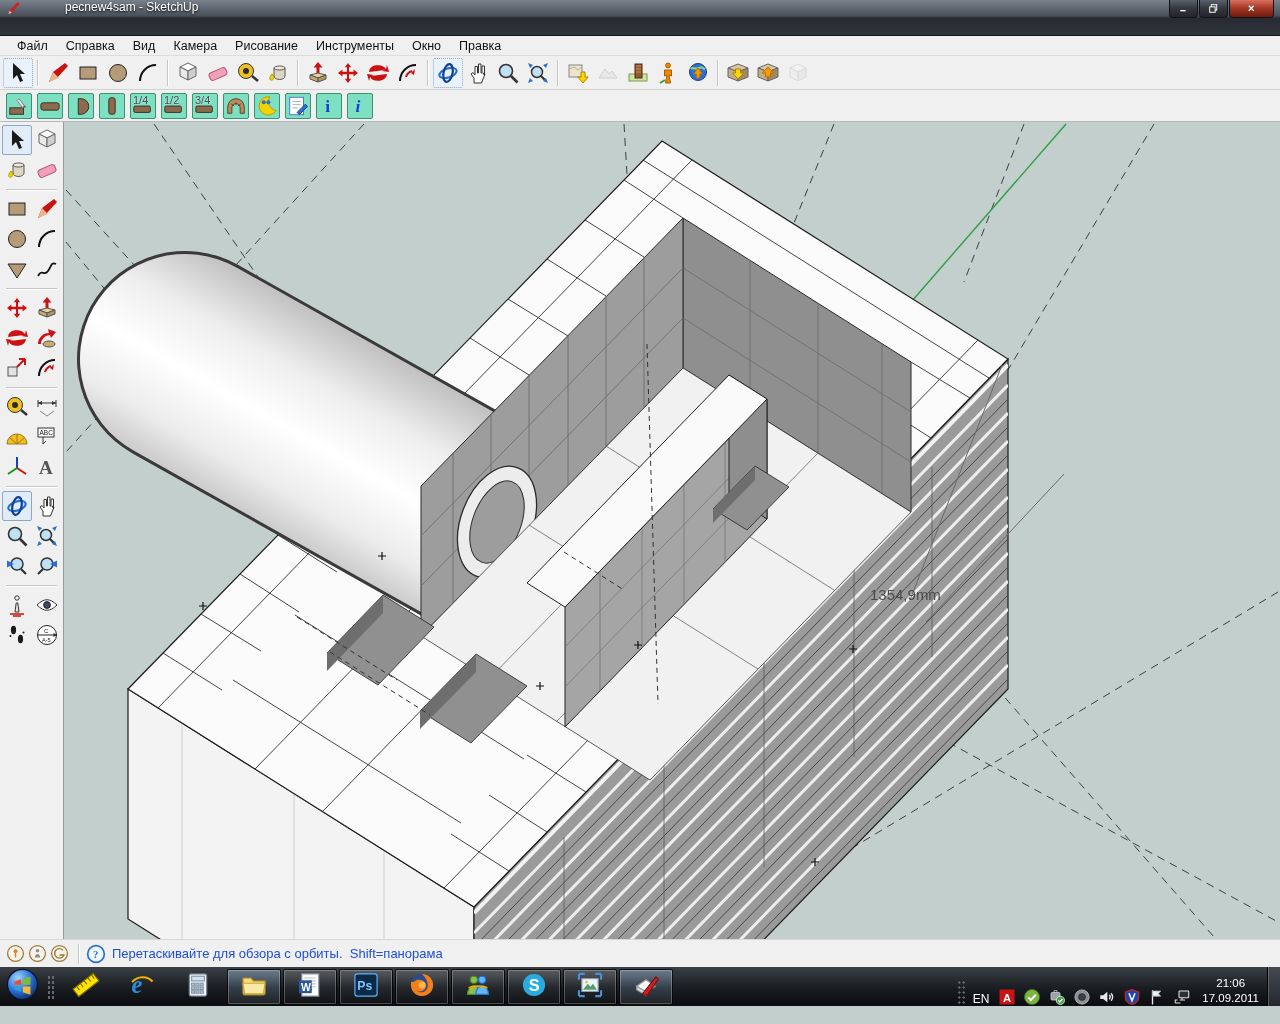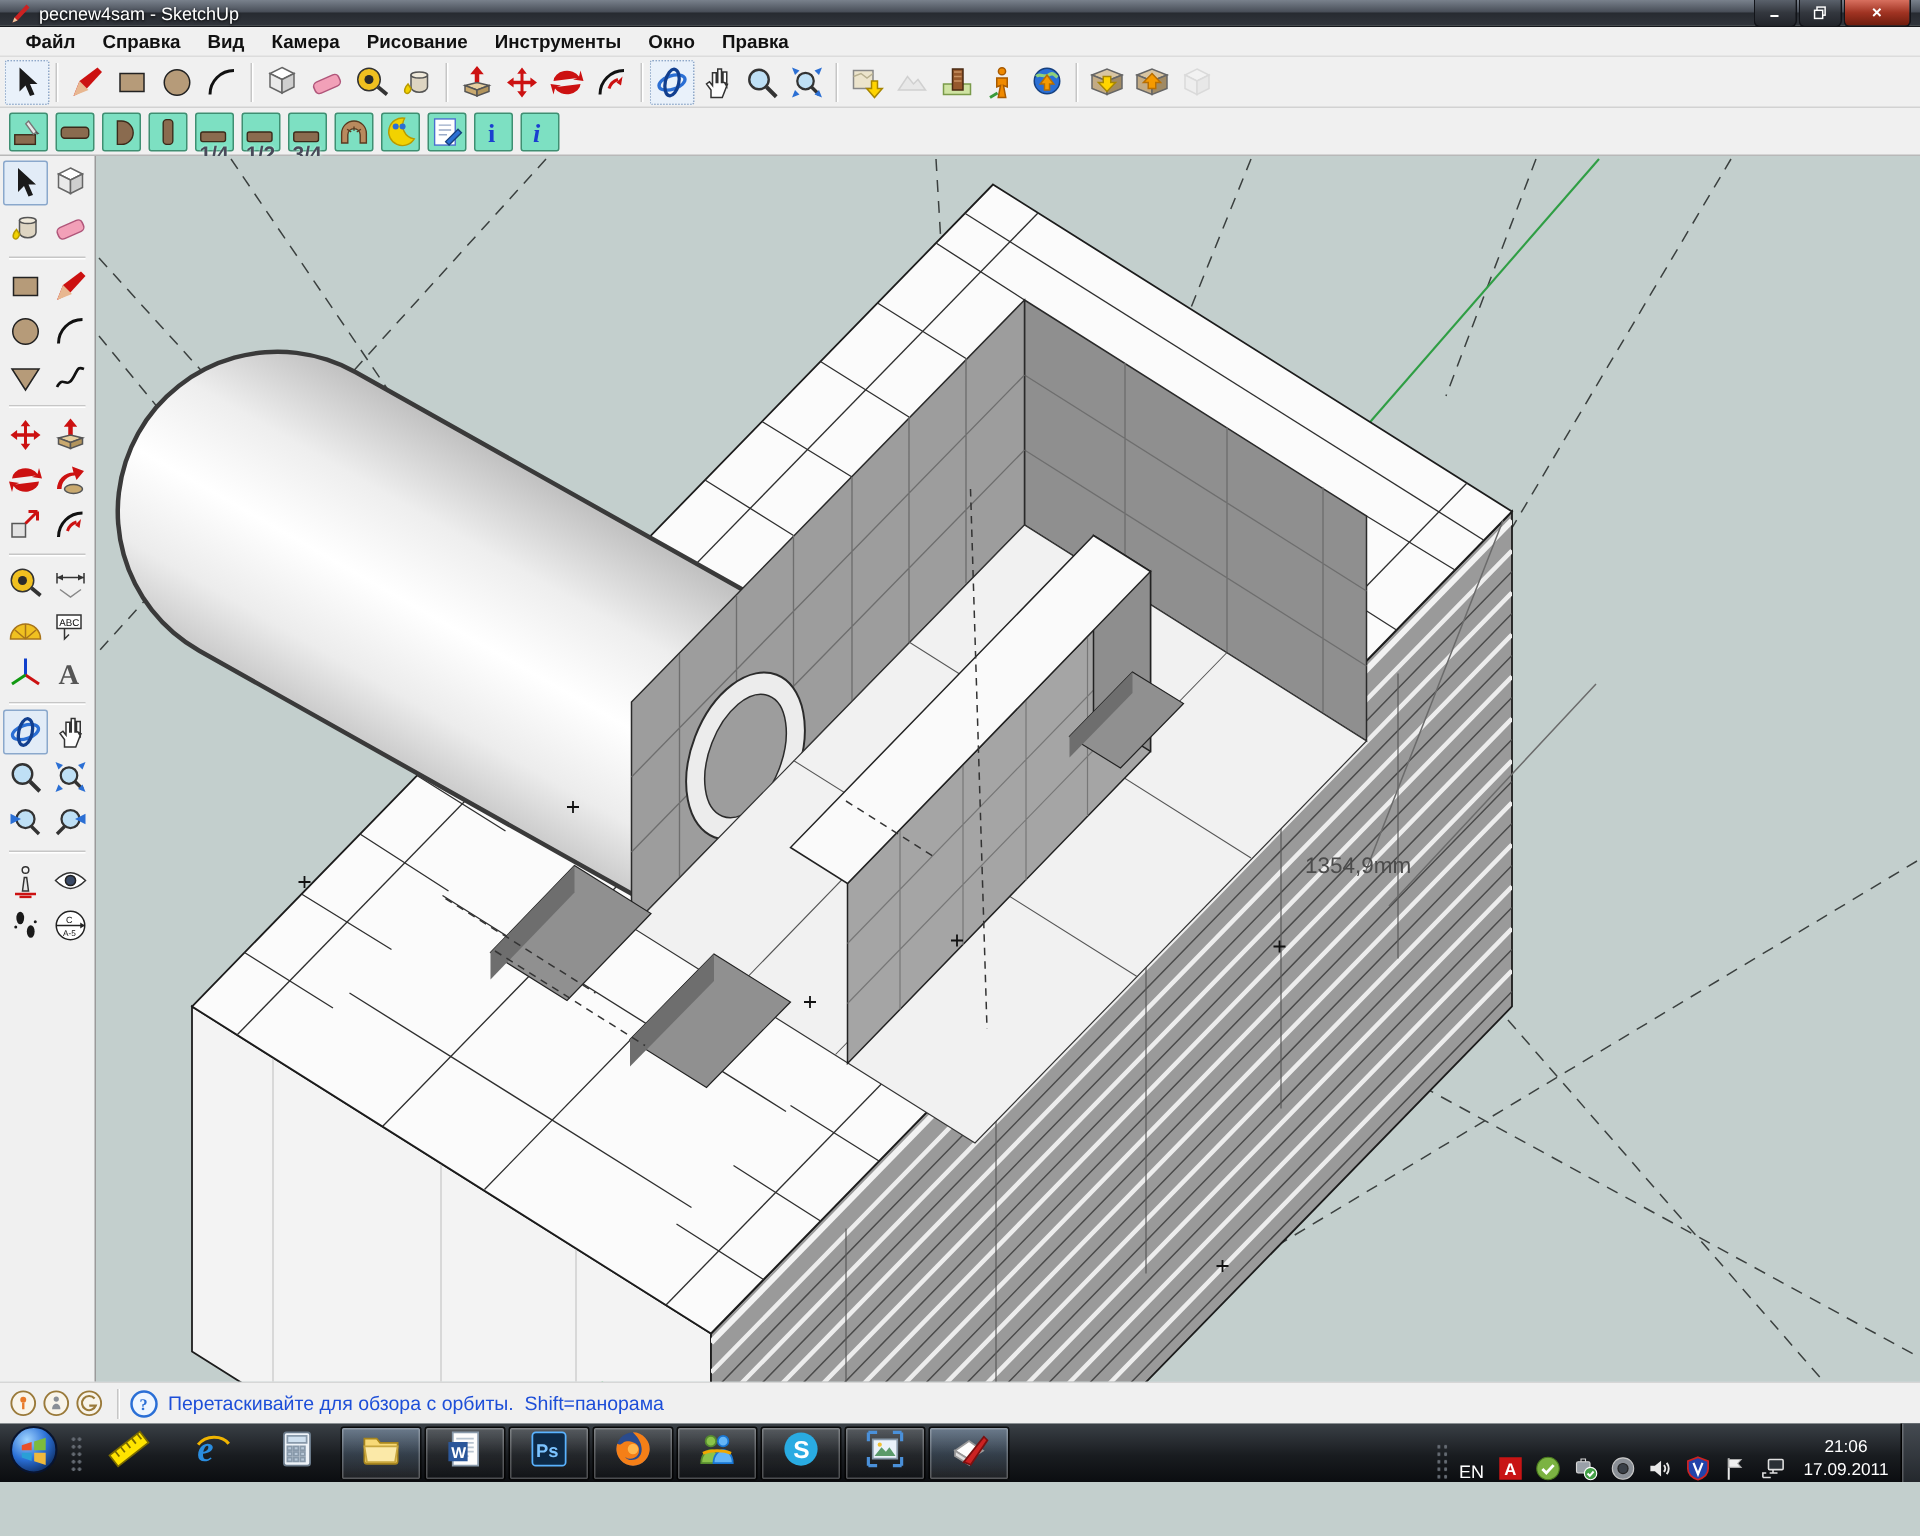--- a/index.html
+++ b/index.html
@@ -1,43 +1,43 @@
 <!DOCTYPE html>
 <html><head>
 <meta charset="utf-8">
 <style>
   * { margin:0; padding:0; box-sizing:border-box; }
   html,body { width:1280px; height:1024px; overflow:hidden; }
   .screen { position:relative; width:1280px; height:1024px; font-family:"Liberation Sans",sans-serif; background:#c3cfcd; }
 
   
-  .titlebar { height:18px; background:linear-gradient(#79818c,#4a505a 45%,#272b31 52%,#31353c); display:flex; align-items:center; padding-left:5px; position:relative; border-bottom:1px solid #14161a; }
+  .titlebar { height:36px; background:linear-gradient(#79818c,#4a505a 45%,#272b31 52%,#31353c); display:flex; padding-left:5px; position:relative; border-bottom:1px solid #14161a;gap:39px; }
   .titlebar .app-ic { width:16px; height:16px; margin-right:5px; }
   .titlebar .ttl { color:#fff; font-size:12px; text-shadow:0 1px 2px #000; }
   .wincontrols { position:absolute; right:6px; top:0; display:flex; }
   .wbtn { width:29px; height:18px; display:flex; align-items:center; justify-content:center; background:linear-gradient(#5a616b,#33373e 50%,#22252b); border:1px solid #121419; border-top:none; border-radius:0 0 4px 4px; margin-left:1px; }
   .wbtn svg { width:13px; height:13px; }
   .wbtn.close { width:45px; background:linear-gradient(#d8705f,#a03322 50%,#6e1c0d); }
 
   
   .menubar { height:20px; background:#f0f0f0; border-bottom:1px solid #dcdcdc; display:flex; align-items:center; padding-left:8px; }
-  .menu-item { font-size:12.5px; color:#111; padding:2px 9px;font-weight:bold; }
+  .menu-item { font-size:12.5px; color:#111; padding:2px 9px; }
 
   
   .toolbar1 { height:34px; background:#f0f0f0; border-bottom:1px solid #d2d2d2; display:flex; align-items:center; padding-left:3px; }
   .tbtn { width:30px; height:30px; display:flex; align-items:center; justify-content:center; border:1px solid transparent; border-radius:2px; }
   .tbtn .icn, .tbtn svg { width:24px; height:24px; display:block; }
   .tbtn.active { border:1px dotted #8fa8c8; background:#e9f1fa; }
   .tbtn.disabled { opacity:.45; }
   .tsep { width:2px; height:26px; border-left:1px solid #c6c6c6; border-right:1px solid #fff; margin:0 4px; }
 
   .toolbar2 { height:32px; background:#f0f0f0; border-bottom:1px solid #b8b8b8; display:flex; align-items:center; padding-left:6px; }
   .bbtn { width:26px; height:26px; background:#7de0c2; border:1px solid #3f8f72; border-radius:2px; margin-right:5px; position:relative; display:flex; align-items:center; justify-content:center; }
   .bbtn .icn, .bbtn svg { width:22px; height:22px; display:block; }
-  .bbtn .fr { position:absolute; top:0px; left:2px; font-size:14px; font-weight:bold; color:#4a4a5a; text-shadow:0 0 2px #cffbea;margin-top:18px; }
+  .bbtn .fr { position:absolute; top:0px; left:2px; font-size:11px; font-weight:normal; color:#4a4a5a; text-shadow:0 0 2px #cffbea; }
 
   
   .main { display:flex; height:817px; }
   .sidebar { width:64px; background:#f0f0f0; border-right:1px solid #9a9a9a; padding-top:3px; }
   .srow { display:flex; justify-content:center; }
   .sbtn { width:30px; height:30px; display:flex; align-items:center; justify-content:center; border:1px solid transparent; border-radius:2px; }
   .sbtn .icn, .sbtn svg { width:24px; height:24px; display:block; }
   .sbtn.active { border:1px solid #8aa8cc; background:#e2ecf7; }
   .ssep { height:7px; position:relative; margin:1px 4px; }
   .ssep:after { content:""; position:absolute; left:2px; right:2px; top:3px; border-top:1px solid #c6c6c6; border-bottom:1px solid #fff; }

